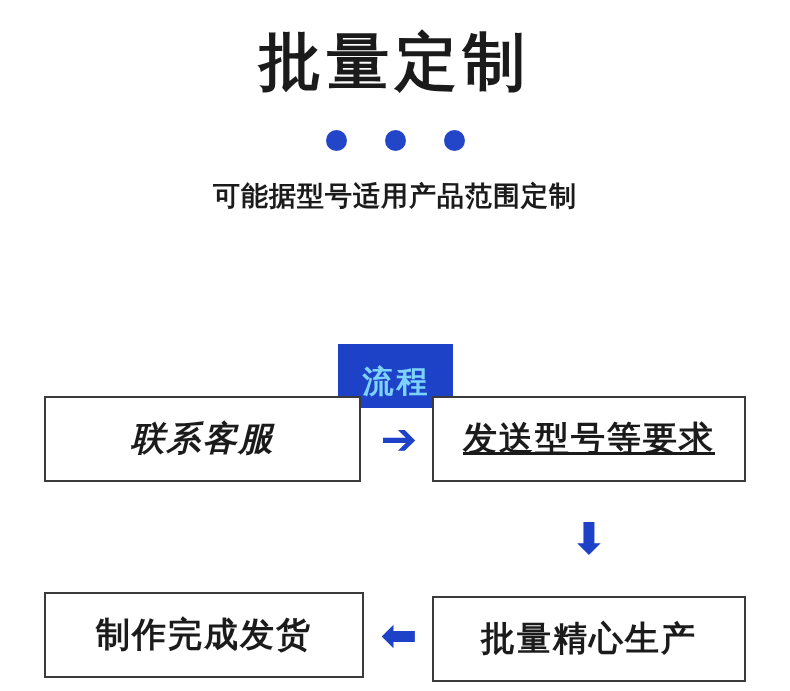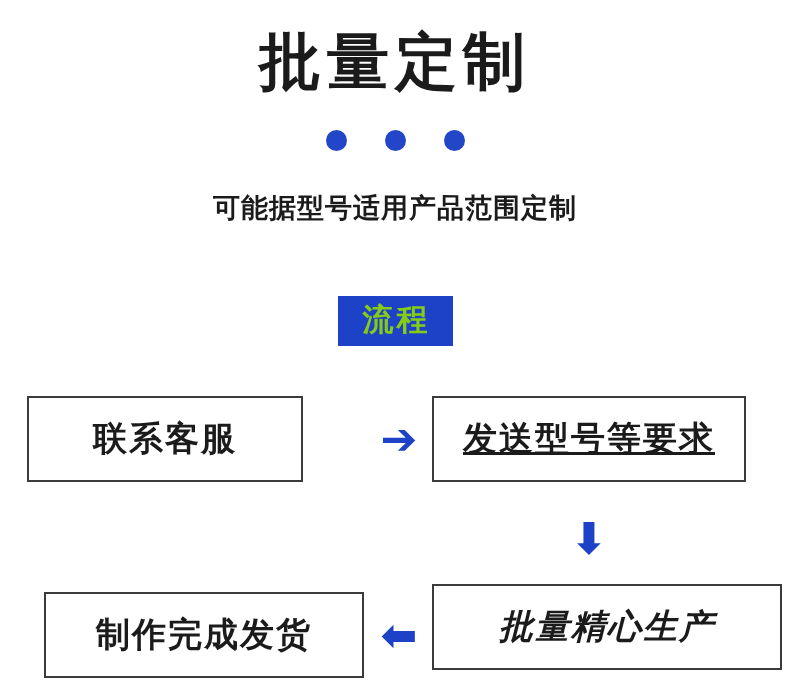--- a/index.html
+++ b/index.html
@@ -56,40 +56,41 @@
   .subtitle {
     position: absolute;
     left: 0;
     width: 790px;
     text-align: center;
     font-size: 27px;
     font-weight: bold;
     color: #1b1b1b;
     letter-spacing: 1px;
   }
-  .subtitle.line1 { top: 190px; }
+  .subtitle.line1 { top: 178px; }
   .subtitle.line2 { top: 236px; }
 
   
   .badge-wrap {
     position: absolute;
     top: 296px;
     left: 0;
     width: 790px;
     display: flex;
     justify-content: center;
   }
   .badge {
     background: #1d42c8;
-    color: #84cc16;
+    color: #7dd3fc;
     font-size: 31px;
     font-weight: bold;
     letter-spacing: 3px;
-    padding: 6px 22px 8px 25px;
+    padding: 20px 22px 8px 25px;
     line-height: 1.15;
+    margin-top: 48px;
   }
 
   
   .flow {
     position: absolute;
     top: 396px;
     left: 0;
     width: 790px;
     height: 285px;
   }
@@ -99,23 +100,23 @@
     box-sizing: border-box;
     display: flex;
     align-items: center;
     justify-content: center;
     font-size: 34px;
     font-weight: bold;
     letter-spacing: 2px;
     color: #1b1b1b;
     background: #ffffff;
   }
-  .box.contact    { left: 27px;  top: 0px;   width: 276px; height: 86px; }
+  .box.contact    { left: 44px;  top: 0px;   width: 317px; height: 86px; font-style: italic; }
   .box.send       { left: 432px; top: 0px;   width: 314px; height: 86px; text-decoration: underline; }
-  .box.produce    { left: 432px; top: 188px; width: 350px; height: 86px; font-style: italic; }
+  .box.produce    { left: 432px; top: 200px; width: 314px; height: 86px; }
   .box.ship       { left: 44px;  top: 196px; width: 320px; height: 86px; }
 
   .arrow {
     position: absolute;
     color: #1d42c8;
     font-weight: bold;
     display: flex;
     align-items: center;
     justify-content: center;
     line-height: 1;

